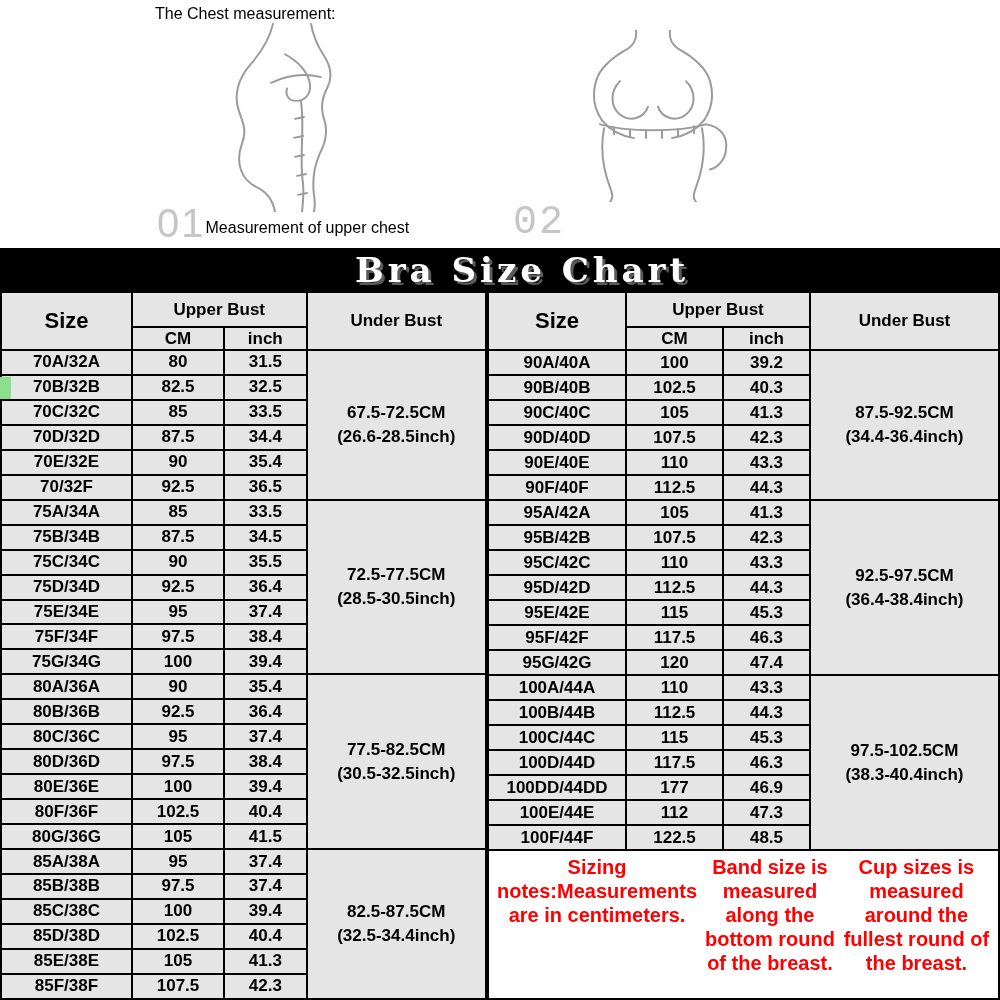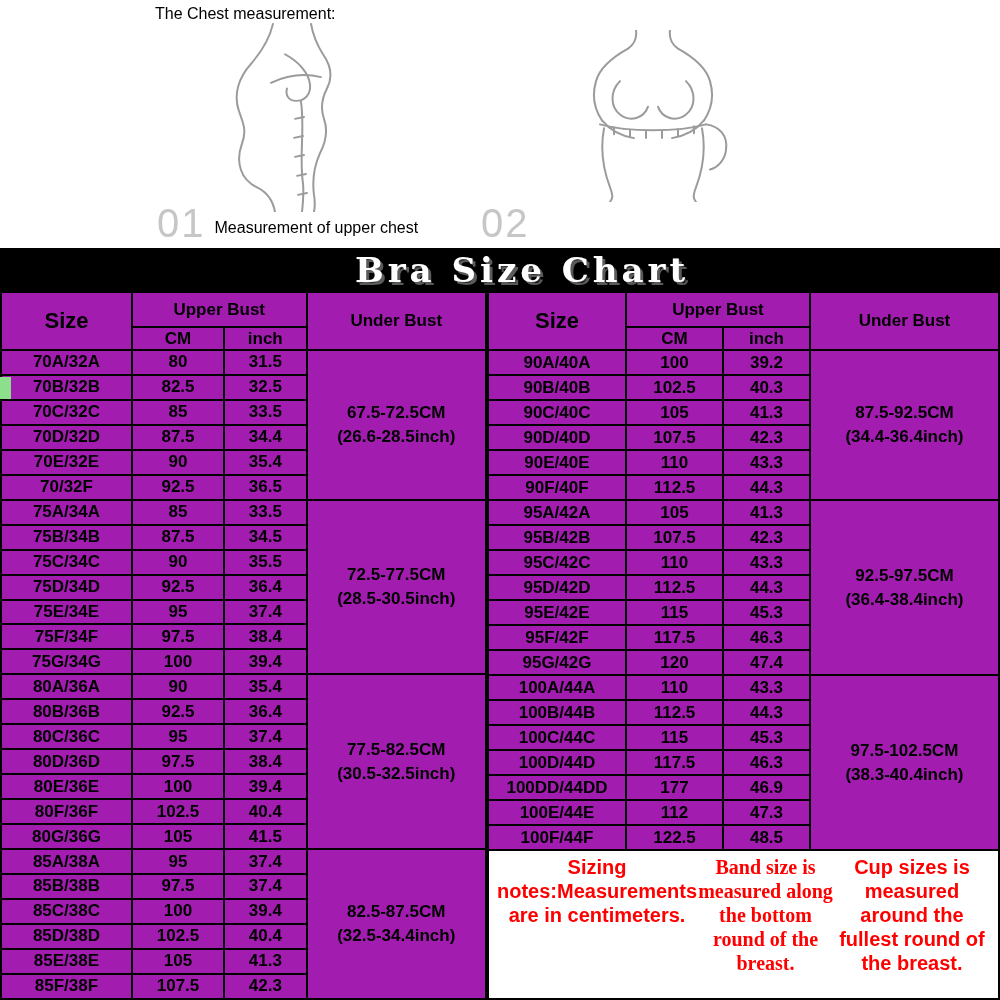--- a/index.html
+++ b/index.html
@@ -1,29 +1,29 @@
 <!DOCTYPE html>
 <html><head>
 <meta charset="utf-8">
 <style>
   * { margin:0; padding:0; box-sizing:border-box; }
   html,body { background:#fff; }
   body { width:1000px; height:1000px; font-family:"Liberation Sans",sans-serif; color:#000; }
-  .canvas { position:relative; width:1000px; height:1000px; background:#a21caf; overflow:hidden; }
+  .canvas { position:relative; width:1000px; height:1000px; background:#e5e5e5; overflow:hidden; }
 
   
   .top { position:relative; height:248px; background:#fff; }
   .intro-title { position:absolute; left:155px; top:5px; font-size:16px; color:#000; }
   .fig { position:absolute; }
   .fig path { stroke:#9b9b9b; fill:none; stroke-width:2; stroke-linecap:round; stroke-linejoin:round; }
   .fig1 { left:215px; top:22px; }
   .fig2 { left:548px; top:30px; }
-  .step { position:absolute; display:flex; align-items:flex-end; gap:9px; }
+  .step { position:absolute; display:flex; align-items:flex-end; }
   .step1 { left:157px; top:204px; }
-  .step2 { left:481px; top:204px; }
+  .step2 { left:513px; top:204px;font-family:Liberation Mono, monospace; }
   .step-num { font-size:40px; line-height:0.95; color:#c6c6c6; letter-spacing:2px; font-weight:400; }
   .step-label { font-size:16px; color:#000; padding-bottom:5px; white-space:nowrap; }
 
   
   .banner { height:43px; background:#000; display:flex; align-items:center; justify-content:center; }
   .banner-text { font-family:"DejaVu Serif",serif; font-weight:bold; font-size:34px; color:#fff;
                  letter-spacing:4px; text-shadow:3px 3px 0 #5a5a5a, 1px 1px 0 #333;margin-left:44px; }
 
   
   .tables { display:flex; height:709px; }
@@ -392,20 +392,20 @@
             <tr>
               <td>100F/44F</td>
               <td>122.5</td>
               <td>48.5</td>
             </tr>
           </tbody>
       </table>
 
       <div class="notes">
         <p style="color: rgb(255, 0, 0);">Sizing notes:Measurements are in centimeters.</p>
-        <p style="color: rgb(255, 0, 0); font-family: Liberation Serif, serif;">Band size is measured along the bottom round of the breast.</p>
+        <p style="color: rgb(255, 0, 0);">Band size is measured along the bottom round of the breast.</p>
         <p style="color: rgb(255, 0, 0);">Cup sizes is measured around the fullest round of the breast.</p>
       </div>
     </div>
   </div>
 
   <div class="green-mark" style="background: rgb(140, 224, 140);"></div>
 </div>
 
 </body></html>

